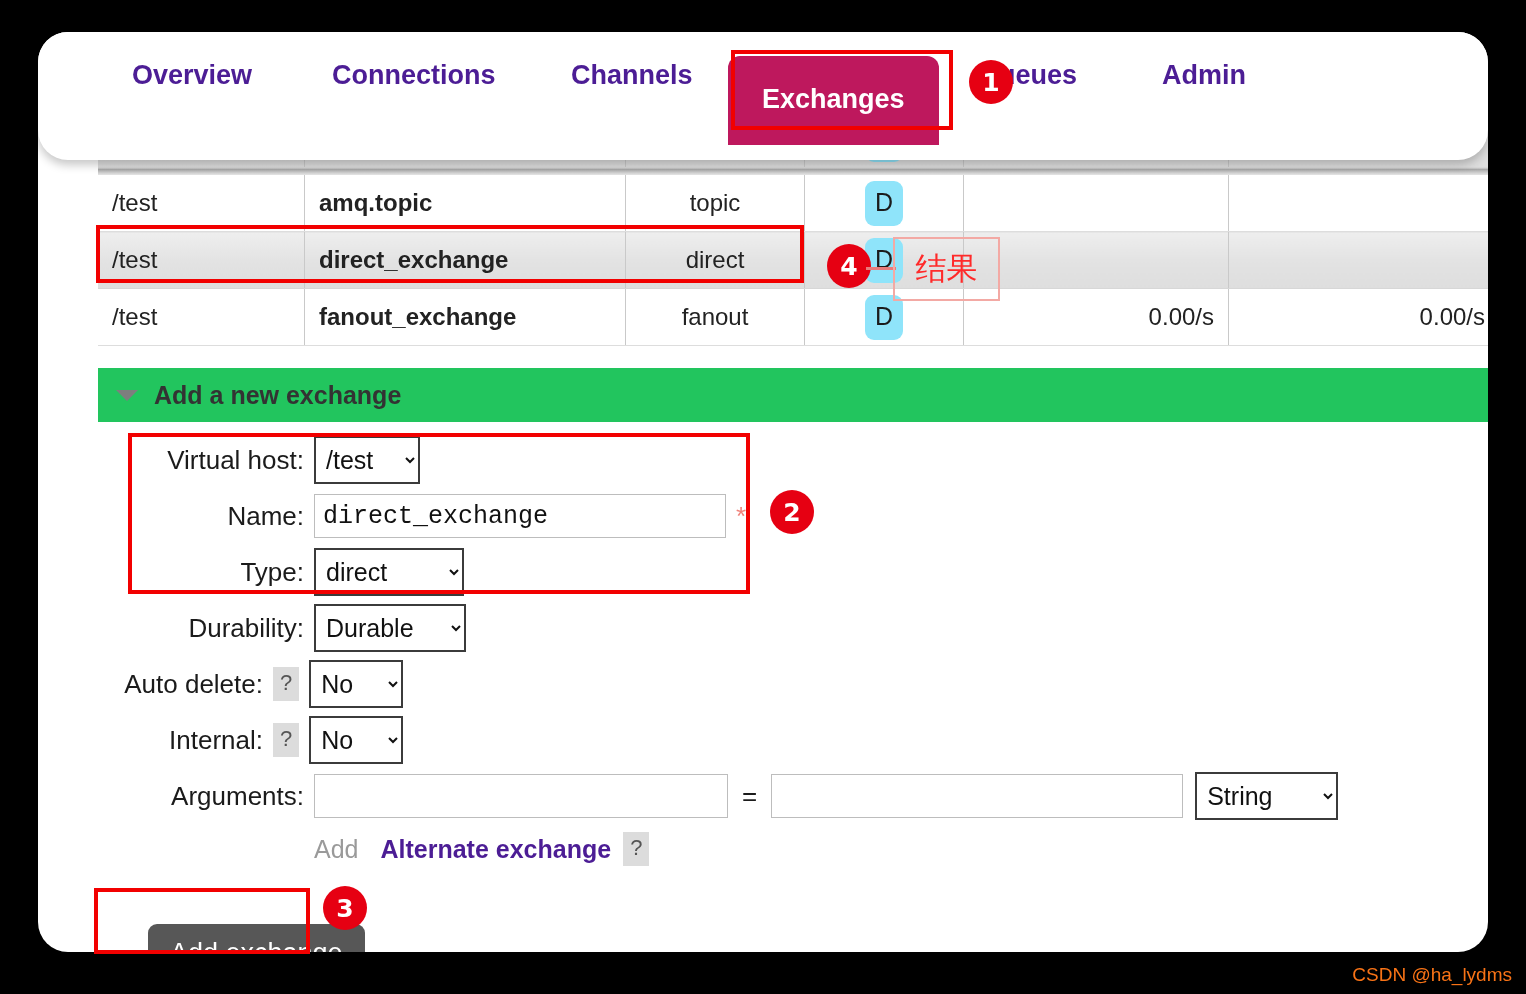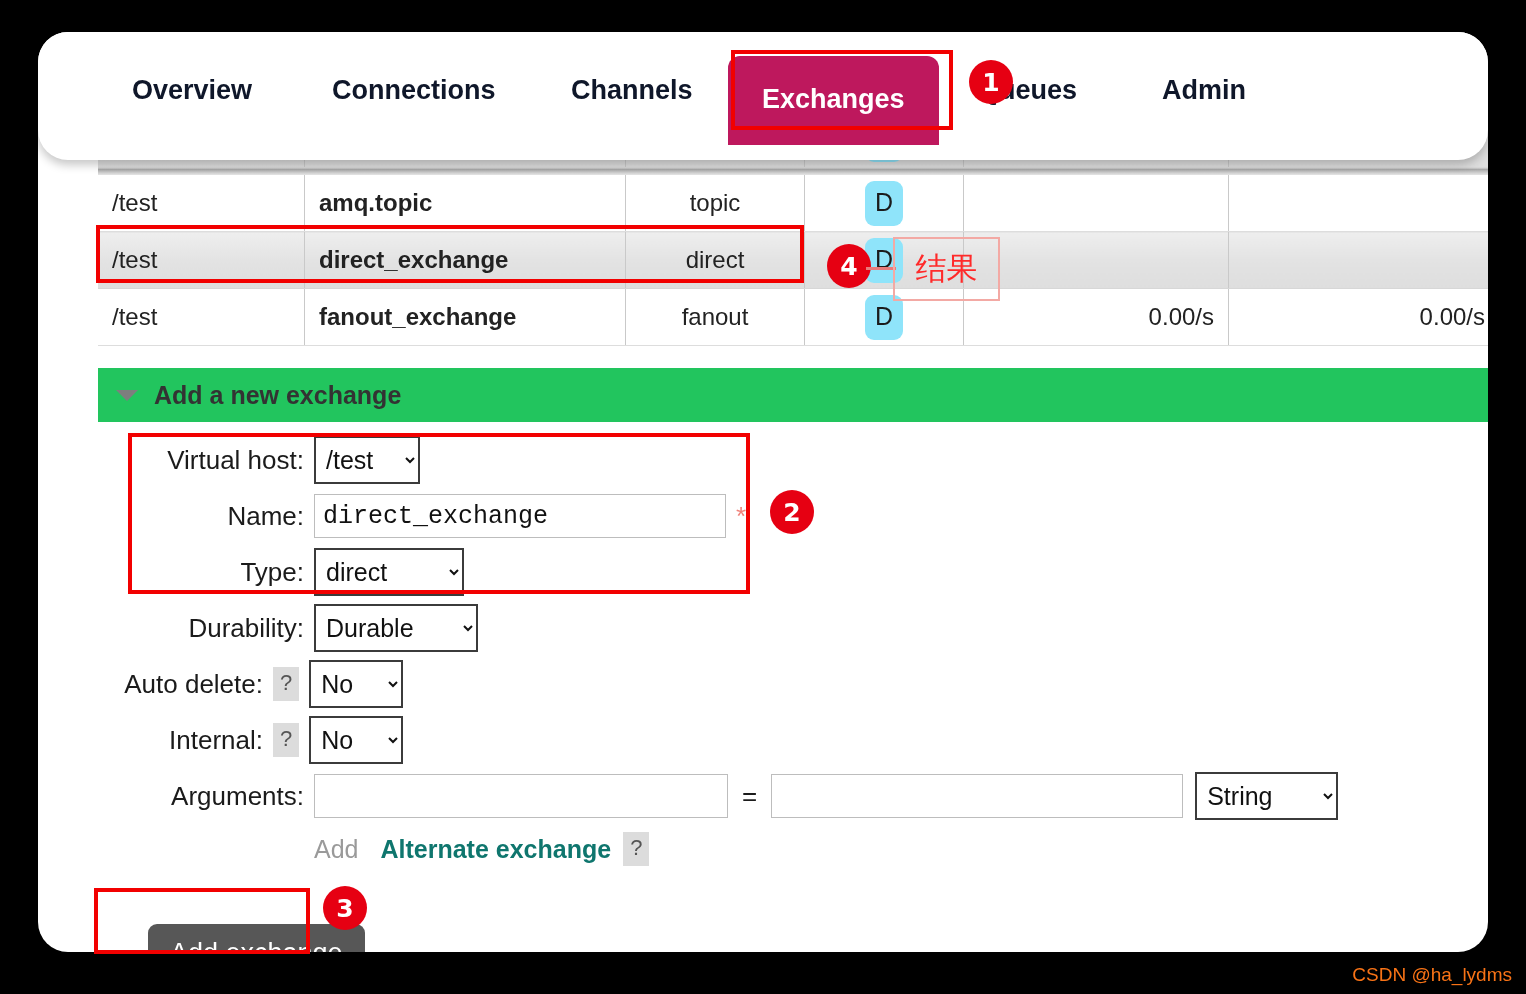--- a/index.html
+++ b/index.html
@@ -216,22 +216,22 @@
     position: absolute;
     left: 0; top: 0;
     height: 128px;
     width: 100%;
     display: flex;
     align-items: flex-start;
   }
   .nav-tab {
     font-size: 27px;
     font-weight: bold;
-    color: #0f172a;
-    padding: 43px 0 0 0;
+    color: #4c1d95;
+    padding: 28px 0 0 0;
     margin: 0;
     white-space: nowrap;
     position: absolute;
     top: 0;
   }
   .nav-tab.active {
     background: #be185d;
     color: #ffffff;
     border-radius: 12px 12px 0 0;
     padding: 28px 34px 30px 34px;
@@ -331,21 +331,21 @@
 
     <div class="frow">
       <span class="flabel">Type:</span>
       <select class="ui-select" style="width:150px">
         <option>direct</option>
       </select>
     </div>
 
     <div class="frow">
       <span class="flabel">Durability:</span>
-      <select class="ui-select" style="width:164px">
+      <select class="ui-select" style="width:152px">
         <option>Durable</option>
       </select>
     </div>
 
     <div class="frow">
       <span class="flabel" style="width:175px">Auto delete:</span>
       <span class="qmark">?</span>
       <select class="ui-select" style="width:94px">
         <option>No</option>
       </select>
@@ -365,21 +365,21 @@
       <span style="font-size:26px;color:#1b1b1b;margin:0 14px;">=</span>
       <input class="ui-text" style="width: 412px;" type="text" value="">
       <select class="ui-select" style="width:143px;margin-left:12px">
         <option>String</option>
       </select>
     </div>
 
     <div class="frow" style="height:50px">
       <span class="flabel"></span>
       <span style="font-size:25px;color:#9a9a9a;margin-right:22px;">Add</span>
-      <span style="font-size:25px;font-weight:bold;color:#0f766e;margin-right:12px;">Alternate exchange</span>
+      <span style="font-size:25px;font-weight:bold;color:#4c1d95;margin-right:12px;">Alternate exchange</span>
       <span class="qmark">?</span>
     </div>
 
   </div>
 
   <button id="add-exchange-btn">Add exchange</button>
 
 </div>
 
 <div id="nav-panel">

